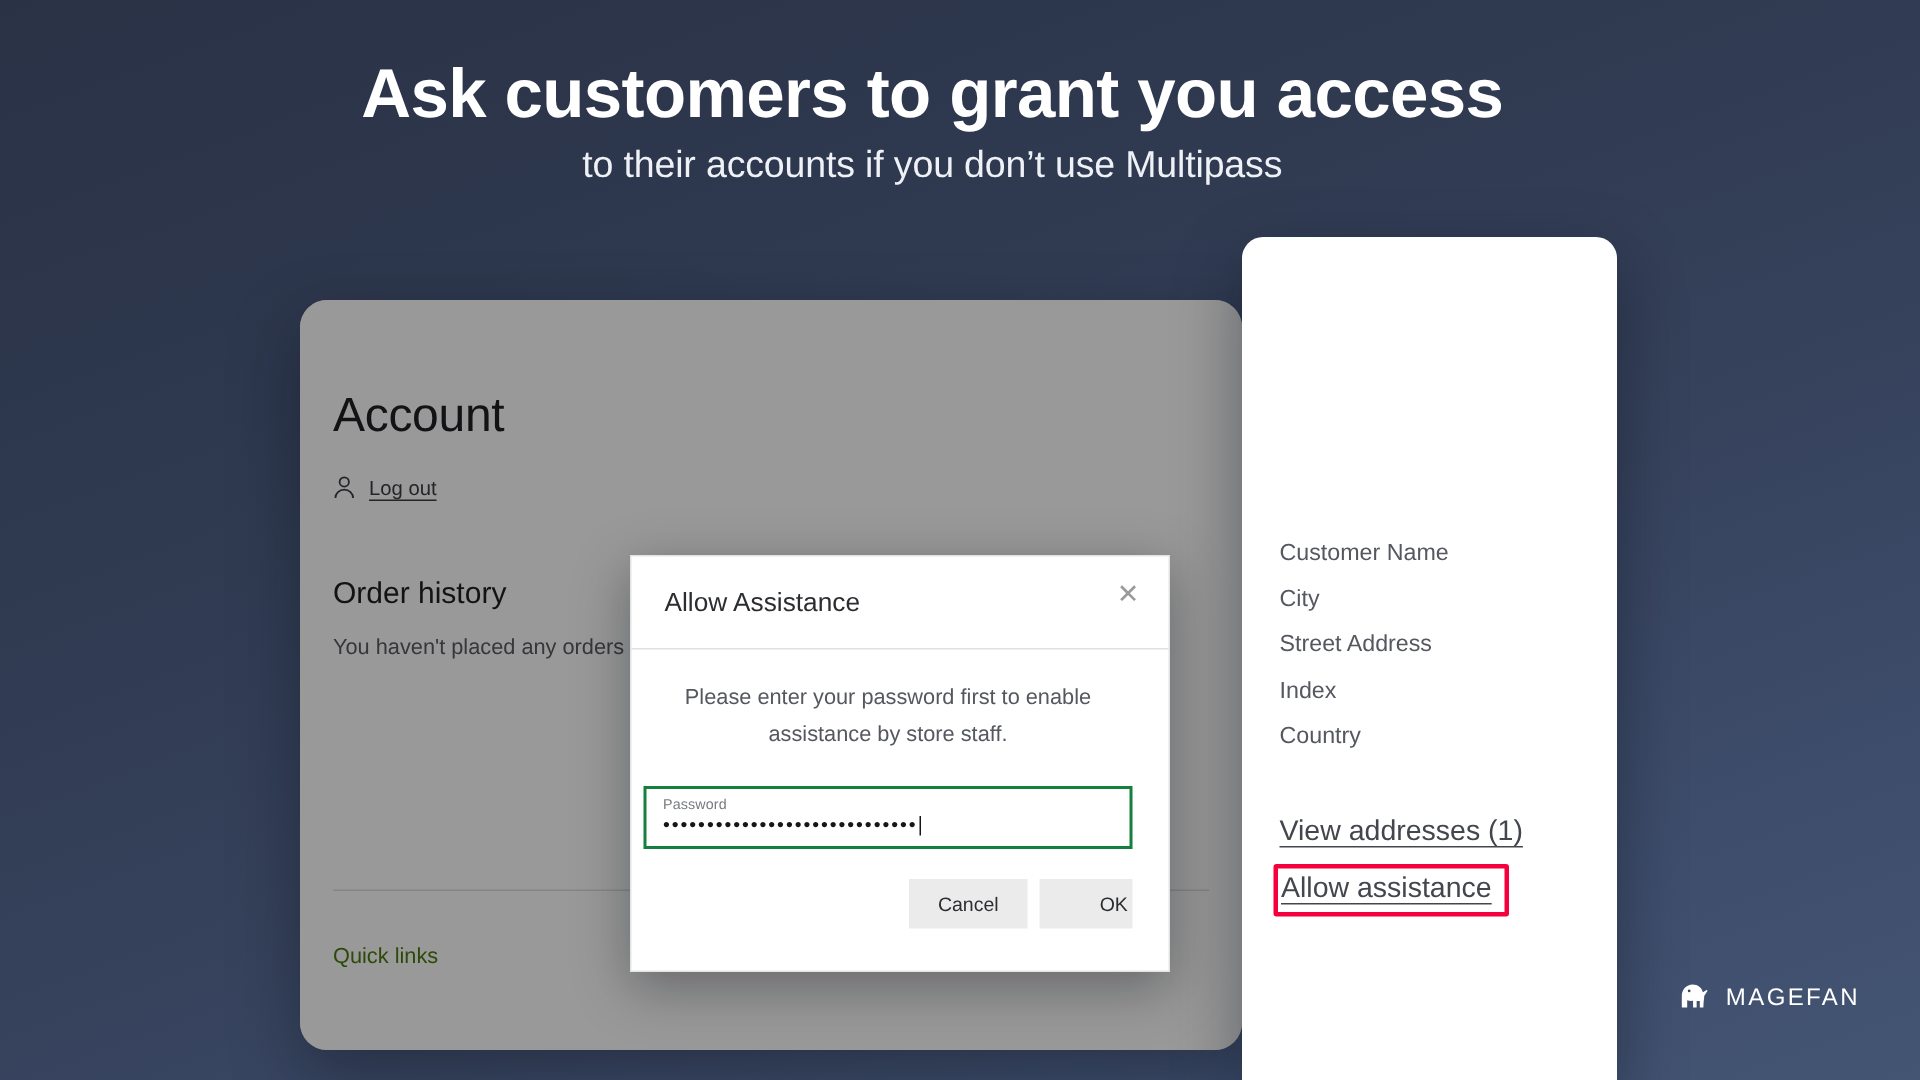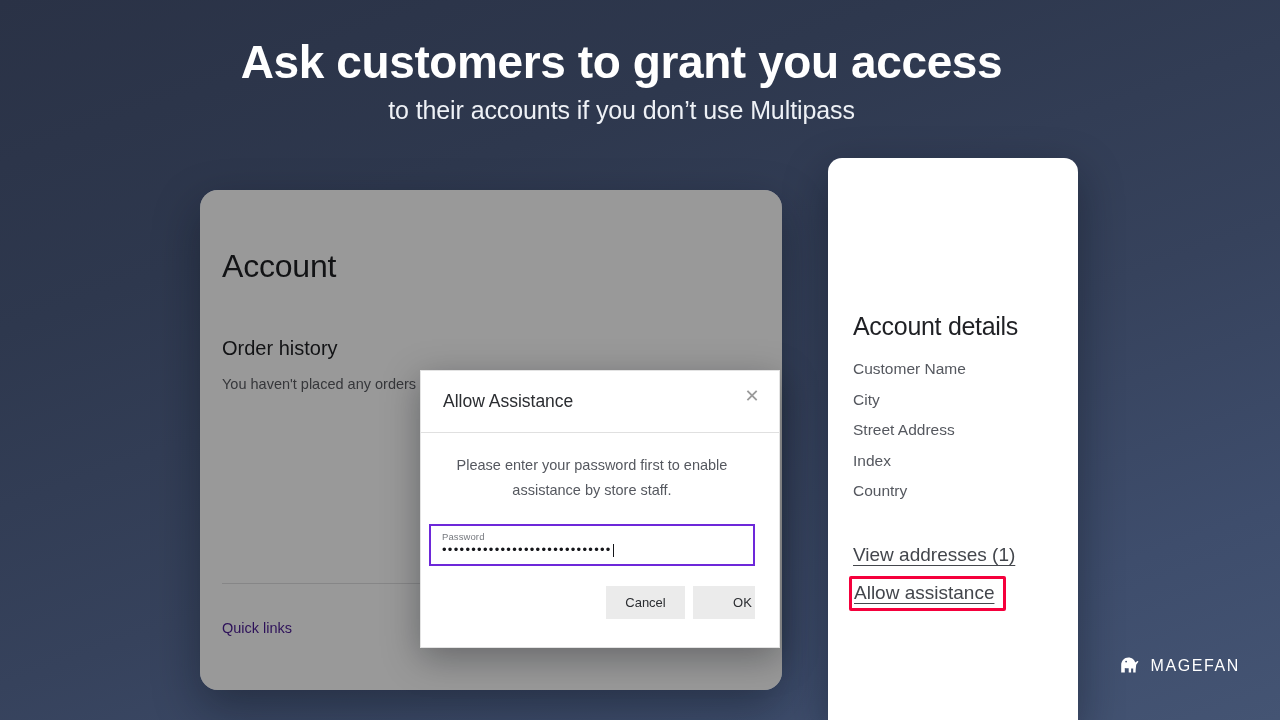--- a/index.html
+++ b/index.html
@@ -19,21 +19,21 @@
     letter-spacing:-0.4px; line-height:1.08;
     font-family: "Liberation Sans", sans-serif;
   }
   .hero h2 {
     margin-top:8px; font-size:25px; font-weight:400; color:#eef1f6;
     letter-spacing:-0.1px;
   }
 
   
   .page-card {
-    position:absolute; left:200px; top:190px; width:582px; height:500px;
+    position:absolute; left:200px; top:200px; width:628px; height:500px;
     background:#ffffff; border-radius:18px 18px 18px 18px;
     box-shadow: 0 18px 46px rgba(8,12,22,0.38);
     overflow:hidden;
     padding-left:40px;
   }
   .page-card .dim {
     position:absolute; inset:0; background:rgba(0,0,0,0.40); z-index:6; pointer-events:none;
   }
   .page-inner { position:absolute; inset:0; padding:58px 0 0 22px; }
 
@@ -49,21 +49,21 @@
   .order-title { margin-top:52px; font-size:20px; font-weight:400; color:#1f2024; }
   .order-empty { margin-top:16px; font-size:14.5px; color:#5a5c62; }
 
   .footer-divider {
     position:absolute; left:22px; right:22px; top:393px; height:1px; background:#dfe0e2;
   }
   .footer-cols {
     position:absolute; left:22px; right:22px; top:430px;
     display:flex;
   }
-  .footer-cols .col { font-size:14.5px; color:#4c1d95; }
+  .footer-cols .col { font-size:14.5px; color:#4d7c0f; }
   .footer-cols .col.c1 { width:390px; }
 
   
   .details-card {
     position:absolute; left:828px; top:158px; width:250px; height:562px;
     background:#ffffff; border-radius:14px 14px 0 0;
     box-shadow: 0 16px 44px rgba(8,12,22,0.40);
     padding:0 0 0 25px;
     z-index:7;
   }
@@ -101,21 +101,21 @@
     position:absolute; right:16px; top:14px; width:22px; height:22px;
     display:flex; align-items:center; justify-content:center;
     font-size:18px; color:#9a9a9a; line-height:1; cursor:pointer;
     background:none; border:none; font-family:"Liberation Sans", sans-serif;
   }
   .modal-body { padding:20px 24px 0 8px; }
   .modal-msg {
     text-align:center; font-size:14.5px; color:#55585f; line-height:1.75;
   }
   .pw-field {
-    margin-top:20px; border:2px solid #6d28d9; background:#fff;
+    margin-top:20px; border:2px solid #15803d; background:#fff;
     height:42px; padding:5px 10px 0 11px; position:relative;
   }
   .pw-label { font-size:9.5px; color:#76797f; display:block; letter-spacing:0.1px; }
   .pw-value {
     font-size:13px; color:#15161a; letter-spacing:1.3px; line-height:1.3;
     display:flex; align-items:center;
   }
   .pw-caret {
     display:inline-block; width:1px; height:13px; background:#15161a; margin-left:1px;
   }
@@ -143,36 +143,44 @@
 
 <div class="hero">
   <h1>Ask customers to grant you access</h1>
   <h2>to their accounts if you don’t use Multipass</h2>
 </div>
 
 <div class="page-card">
   <div class="page-inner">
     <div class="acct-title">Account</div>
 
+    <div class="logout-row">
+      <span class="person-icon">
+        <svg width="15" height="16" viewBox="0 0 15 16" fill="none" xmlns="http://www.w3.org/2000/svg">
+          <circle cx="7.5" cy="4.3" r="3.1" stroke="#3b3d42" stroke-width="1.2"></circle>
+          <path d="M1.6 15c0-3.1 2.6-5.6 5.9-5.6S13.4 11.9 13.4 15" stroke="#3b3d42" stroke-width="1.2" fill="none"></path>
+        </svg>
+      </span>
+      <span class="logout-link">Log out</span>
+    </div>
 
     <div class="order-title">Order history</div>
     <div class="order-empty">You haven't placed any orders ye</div>
   </div>
 
   <div class="footer-divider"></div>
   <div class="footer-cols">
     <div class="col c1">Quick links</div>
     <div class="col c2">Heading</div>
   </div>
 
   <div class="dim"></div>
 </div>
 
 <div class="details-card">
-  <div class="details-title">Account details</div>
 
   <ul class="details-list">
     <li>Customer Name</li>
     <li>City</li>
     <li>Street Address</li>
     <li>Index</li>
     <li>Country</li>
   </ul>
 
   <div class="details-links">

